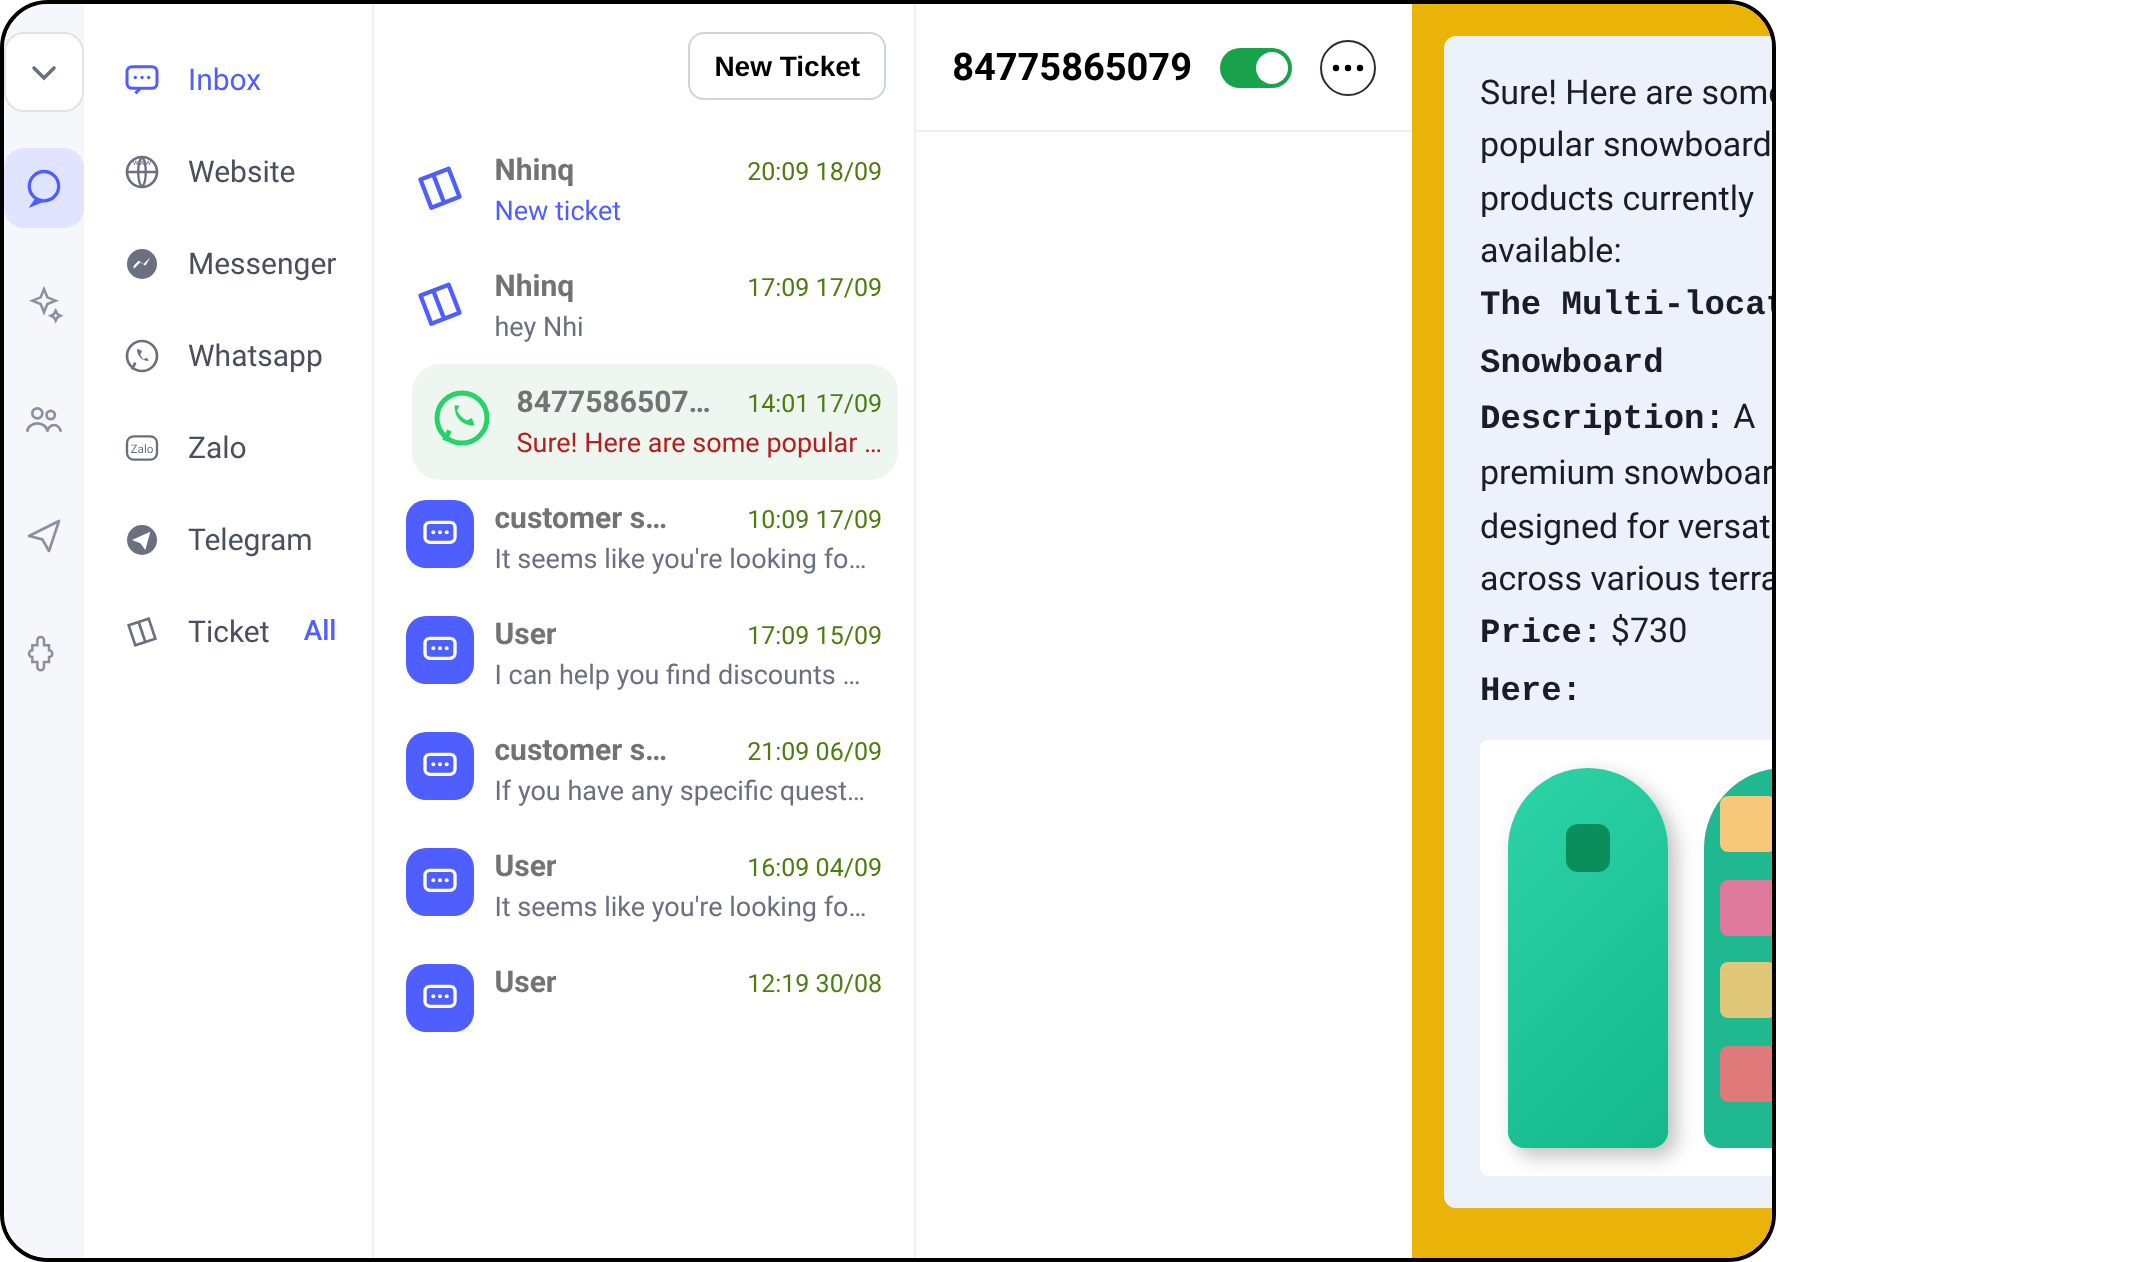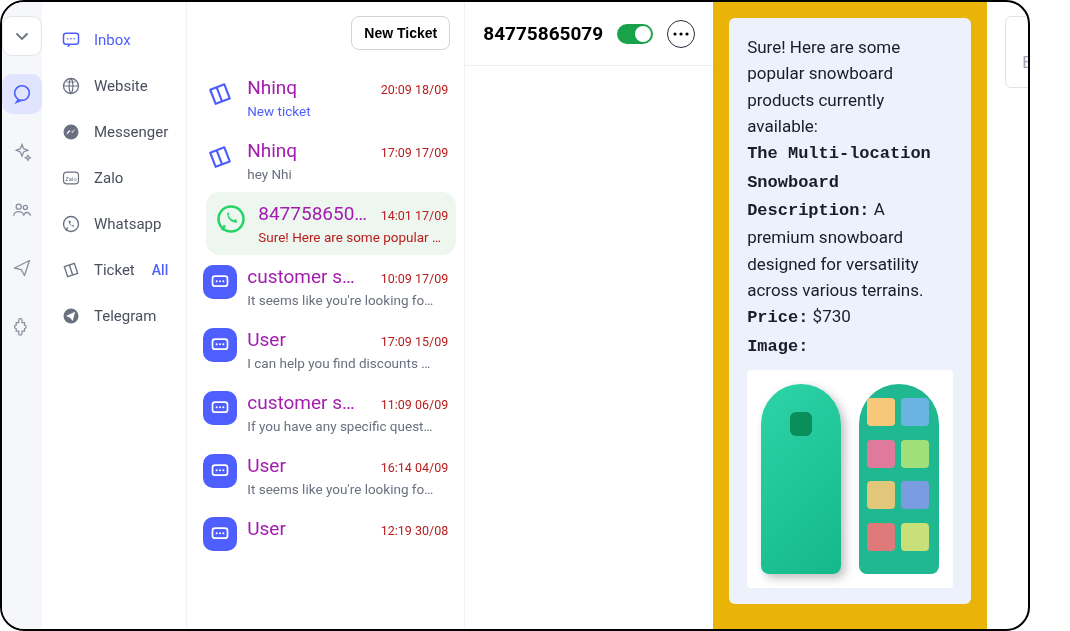--- a/index.html
+++ b/index.html
@@ -1,17 +1,17 @@
 <!DOCTYPE html>
 <html><head>
 <meta charset="utf-8">
 <style>
 * { box-sizing: border-box; margin: 0; padding: 0; }
 body { font-family: -apple-system, BlinkMacSystemFont, "Segoe UI", Roboto, sans-serif; background: #fff; }
-.app { width: 1030px; height: 631px; display: flex; border: 2px solid #000; border-radius: 24px; overflow: hidden; position: relative; background: #fff; }
+.app { width: 888px; height: 631px; display: flex; border: 2px solid #000; border-radius: 24px; overflow: hidden; position: relative; background: #fff; }
 
 
 .rail { width: 68px; background: #f6f7fb; display: flex; flex-direction: column; align-items: center; padding-top: 14px; gap: 18px; }
 .rail-top { width: 40px; height: 40px; border: 1px solid #e2e4ea; border-radius: 10px; background: #fff; display: flex; align-items: center; justify-content: center; }
 .rail-item { width: 40px; height: 40px; display: flex; align-items: center; justify-content: center; border-radius: 10px; color: #8b90a0; }
 .rail-item.active { background: #e0e4ff; color: #4f5fff; }
 
 
 .channels { width: 178px; padding: 18px 10px; display: flex; flex-direction: column; gap: 6px; }
 .ch { display: flex; align-items: center; gap: 12px; padding: 9px 8px; border-radius: 8px; font-size: 15px; color: #4a4f5e; cursor: pointer; }
@@ -26,22 +26,22 @@
 .new-ticket { border: 1px solid #cfd3dc; background: #fff; border-radius: 8px; padding: 8px 12px; font-size: 14px; font-weight: 600; cursor: pointer; }
 .conv-list { flex: 1; overflow-y: auto; padding: 6px 8px; }
 .conv { display: flex; gap: 10px; padding: 10px 8px; border-radius: 14px; cursor: pointer; }
 .conv.selected { background: #edf7f0; margin-left: 11px; }
 .conv-icon { width: 34px; height: 34px; border-radius: 10px; display: flex; align-items: center; justify-content: center; flex-shrink: 0; }
 .conv-icon.ticket { color: #4f5fff; }
 .conv-icon.whatsapp { color: #25d366; }
 .conv-icon.web { background: #4f5fff; color: #fff; border-radius: 10px; }
 .conv-body { flex: 1; min-width: 0; }
 .conv-row1 { display: flex; justify-content: space-between; align-items: baseline; gap: 6px; }
-.conv-name { font-weight: 400; font-size: 19px; color: #a21caf; white-space: nowrap; overflow: hidden; text-overflow: ellipsis; }
-.conv-time { font-size: 12.5px; color: #b91c1c; white-space: nowrap; }
+.conv-name { font-weight: 700; font-size: 15px; color: #737373; white-space: nowrap; overflow: hidden; text-overflow: ellipsis; }
+.conv-time { font-size: 12.5px; color: #4d7c0f; white-space: nowrap; }
 .conv-preview { font-size: 13.5px; color: #6b7080; margin-top: 4px; white-space: nowrap; overflow: hidden; text-overflow: ellipsis; }
 .conv.selected .conv-preview { color: #b91c1c; }
 .conv-preview.blue { color: #4f5fff; }
 
 
 .main { flex: 1; display: flex; flex-direction: row; border-left: 1px solid #eef0f4; }
 .main-head { height: 64px; display: flex; align-items: center; padding: 0 18px; border-bottom: 1px solid #eef0f4; gap: 14px; }
 .main-title { font-size: 19px; font-weight: 700; flex: 1; }
 .toggle { width: 36px; height: 20px; background: #18a34a; border-radius: 999px; position: relative; cursor: pointer; }
 .toggle::after { content: ""; position: absolute; right: 2px; top: 2px; width: 16px; height: 16px; background: #fff; border-radius: 50%; }
@@ -134,53 +134,53 @@
           <svg width="20" height="20" viewBox="0 0 24 24">
             <circle cx="12" cy="12" r="9" fill="#6b7080"></circle>
             <path d="M7 13l3-3 3 2 4-4-3 5-3-2-4 4z" fill="#fff"></path>
           </svg>
         </span>
         <span class="label">Messenger</span>
       </div>
       <div class="ch">
         <span class="ch-icon">
           <svg width="20" height="20" viewBox="0 0 24 24">
-            <rect x="3" y="5" width="18" height="14" rx="4" stroke="#6b7080" stroke-width="1.4" fill="none"></rect>
-            <text x="12" y="15" font-size="7" text-anchor="middle" fill="#6b7080">Zalo</text>
-          </svg>
-        </span>
-        <span class="label">Zalo</span>
-      </div>
-      <div class="ch">
-        <span class="ch-icon">
-          <svg width="20" height="20" viewBox="0 0 24 24">
             <circle cx="12" cy="12" r="9" stroke="#6b7080" stroke-width="1.6" fill="none"></circle>
             <path d="M9 8c0 4 3 7 7 7l-1-2-2 1c-1-1-2-2-2-3l1-2-2-1z" fill="#6b7080"></path>
             <path d="M6 20l2-4" stroke="#6b7080" stroke-width="1.6"></path>
           </svg>
         </span>
         <span class="label">Whatsapp</span>
       </div>
       <div class="ch">
         <span class="ch-icon">
           <svg width="20" height="20" viewBox="0 0 24 24">
+            <rect x="3" y="5" width="18" height="14" rx="4" stroke="#6b7080" stroke-width="1.4" fill="none"></rect>
+            <text x="12" y="15" font-size="7" text-anchor="middle" fill="#6b7080">Zalo</text>
+          </svg>
+        </span>
+        <span class="label">Zalo</span>
+      </div>
+      <div class="ch">
+        <span class="ch-icon">
+          <svg width="20" height="20" viewBox="0 0 24 24">
+            <circle cx="12" cy="12" r="9" fill="#6b7080"></circle>
+            <path d="M6 12l11-5-3 11-3-4-5-2z" fill="#fff"></path>
+          </svg>
+        </span>
+        <span class="label">Telegram</span>
+      </div>
+      <div class="ch">
+        <span class="ch-icon">
+          <svg width="20" height="20" viewBox="0 0 24 24">
             <path d="M4 8l12-4 4 12-12 4-4-12z M10 6l4 12" stroke="#6b7080" stroke-width="1.6" fill="none"></path>
           </svg>
         </span>
         <span class="label">Ticket</span>
         <span class="badge">All</span>
-      </div>
-      <div class="ch">
-        <span class="ch-icon">
-          <svg width="20" height="20" viewBox="0 0 24 24">
-            <circle cx="12" cy="12" r="9" fill="#6b7080"></circle>
-            <path d="M6 12l11-5-3 11-3-4-5-2z" fill="#fff"></path>
-          </svg>
-        </span>
-        <span class="label">Telegram</span>
       </div>
     </div>
 
   <div class="convs">
     <div class="convs-head">
       <button class="new-ticket">New Ticket</button>
     </div>
     <div class="conv-list" id="conv-list">
         <div class="conv">
           <div class="conv-icon ticket">
@@ -265,38 +265,38 @@
             <svg width="20" height="20" viewBox="0 0 24 24">
               <rect x="3" y="5" width="18" height="12" rx="3" fill="none" stroke="#fff" stroke-width="2"></rect>
               <circle cx="8" cy="11" r="1.2" fill="#fff"></circle>
               <circle cx="12" cy="11" r="1.2" fill="#fff"></circle>
               <circle cx="16" cy="11" r="1.2" fill="#fff"></circle>
             </svg>
           </div>
           <div class="conv-body">
             <div class="conv-row1">
               <span class="conv-name">customer s…</span>
-              <span class="conv-time">11:09 06/09</span>
+              <span class="conv-time">21:09 06/09</span>
             </div>
             <div class="conv-preview ">If you have any specific quest…</div>
           </div>
         </div>
         <div class="conv">
           <div class="conv-icon web">
             <svg width="20" height="20" viewBox="0 0 24 24">
               <rect x="3" y="5" width="18" height="12" rx="3" fill="none" stroke="#fff" stroke-width="2"></rect>
               <circle cx="8" cy="11" r="1.2" fill="#fff"></circle>
               <circle cx="12" cy="11" r="1.2" fill="#fff"></circle>
               <circle cx="16" cy="11" r="1.2" fill="#fff"></circle>
             </svg>
           </div>
           <div class="conv-body">
             <div class="conv-row1">
               <span class="conv-name">User</span>
-              <span class="conv-time">16:14 04/09</span>
+              <span class="conv-time">16:09 04/09</span>
             </div>
             <div class="conv-preview ">It seems like you're looking fo…</div>
           </div>
         </div>
         <div class="conv">
           <div class="conv-icon web">
             <svg width="20" height="20" viewBox="0 0 24 24">
               <rect x="3" y="5" width="18" height="12" rx="3" fill="none" stroke="#fff" stroke-width="2"></rect>
               <circle cx="8" cy="11" r="1.2" fill="#fff"></circle>
               <circle cx="12" cy="11" r="1.2" fill="#fff"></circle>
@@ -325,21 +325,21 @@
             <circle cx="14" cy="2" r="1.6"></circle>
           </svg>
       </div>
     </div>
     <div class="main-body">
       <div class="msg-bubble">
         <div>Sure! Here are some popular snowboard products currently available:</div>
         <div><b>The Multi-location Snowboard</b></div>
         <div><b>Description:</b><span> A premium snowboard designed for versatility across various terrains.</span></div>
         <div><b>Price:</b><span> $730</span></div>
-        <div><b>Image:</b></div>
+        <div><b>Here:</b></div>
         <div class="img-frame">
           <div class="board a">
               <div class="logo-dot"></div>
             </div>
           <div class="board b">
               <div class="px"></div>
               <div class="px"></div>
               <div class="px"></div>
               <div class="px"></div>
               <div class="px"></div>

